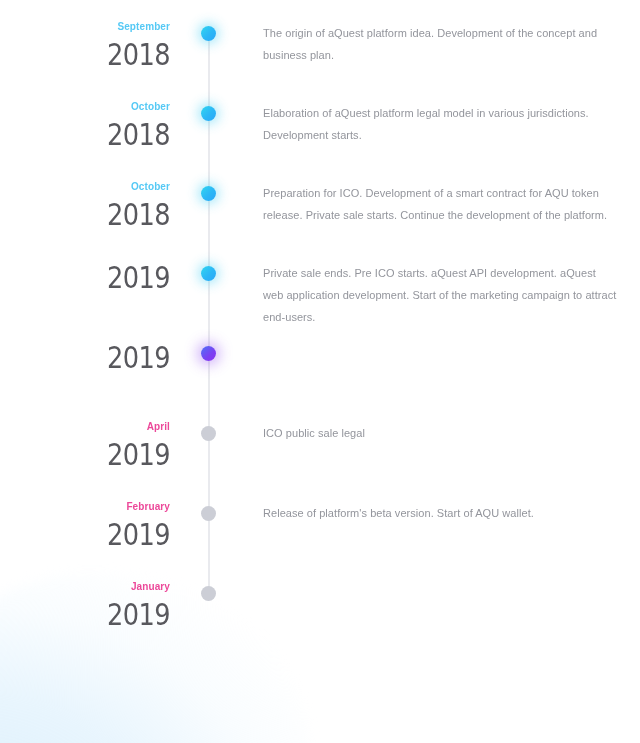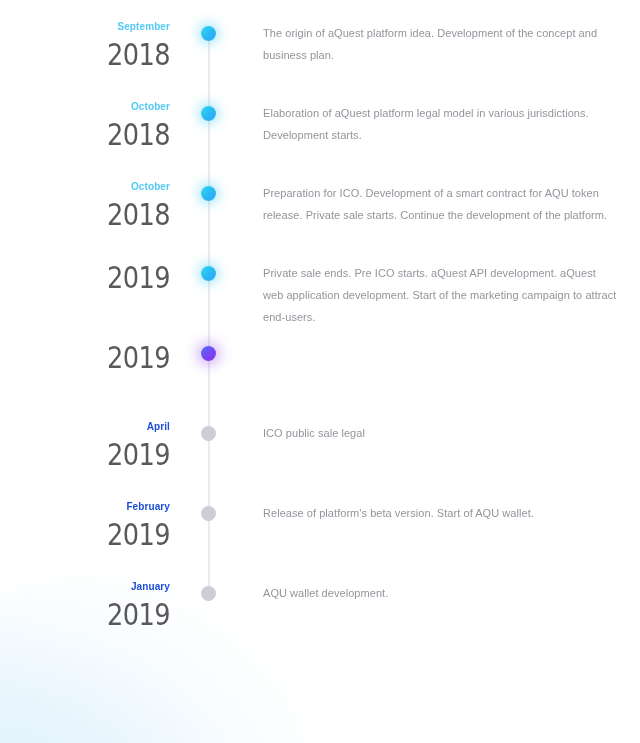--- a/index.html
+++ b/index.html
@@ -60,21 +60,21 @@
     font-size: 10px;
     font-weight: 700;
     letter-spacing: 0.1px;
     line-height: 14px;
     color: #55c9f5;
     margin-bottom: 3px;
     white-space: nowrap;
   }
 
   .row.muted .month {
-    color: #1d4ed8;
+    color: #ec4899;
   }
 
   .year {
     font-size: 31px;
     font-weight: 400;
     line-height: 34px;
     color: #58585d;
     letter-spacing: -0.6px;
     font-family: "DejaVu Sans Condensed", "Liberation Sans Narrow", "Liberation Sans", sans-serif;
     transform: scaleX(0.92);
@@ -231,17 +231,14 @@
     </div>
     <div class="row muted">
       <div class="date-col">
         <div class="month">January</div>
         <div class="year">2019</div>
       </div>
       <div class="axis-col">
         <div class="axis-line"></div>
         <div class="dot inactive"></div>
       </div>
-      <div class="desc-col">
-        <div class="desc">AQU wallet development.</div>
-      </div>
     </div>
   </div>
 
 </body></html>

